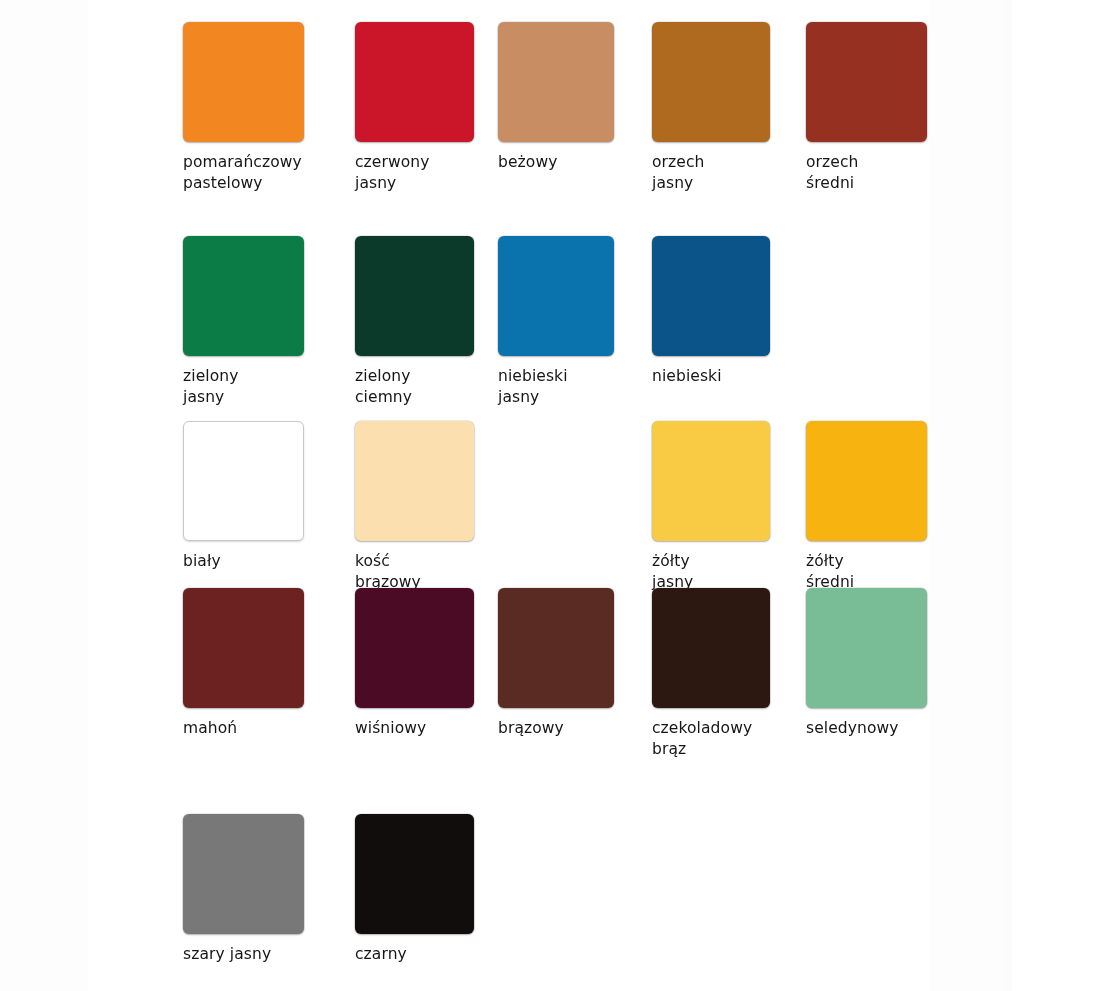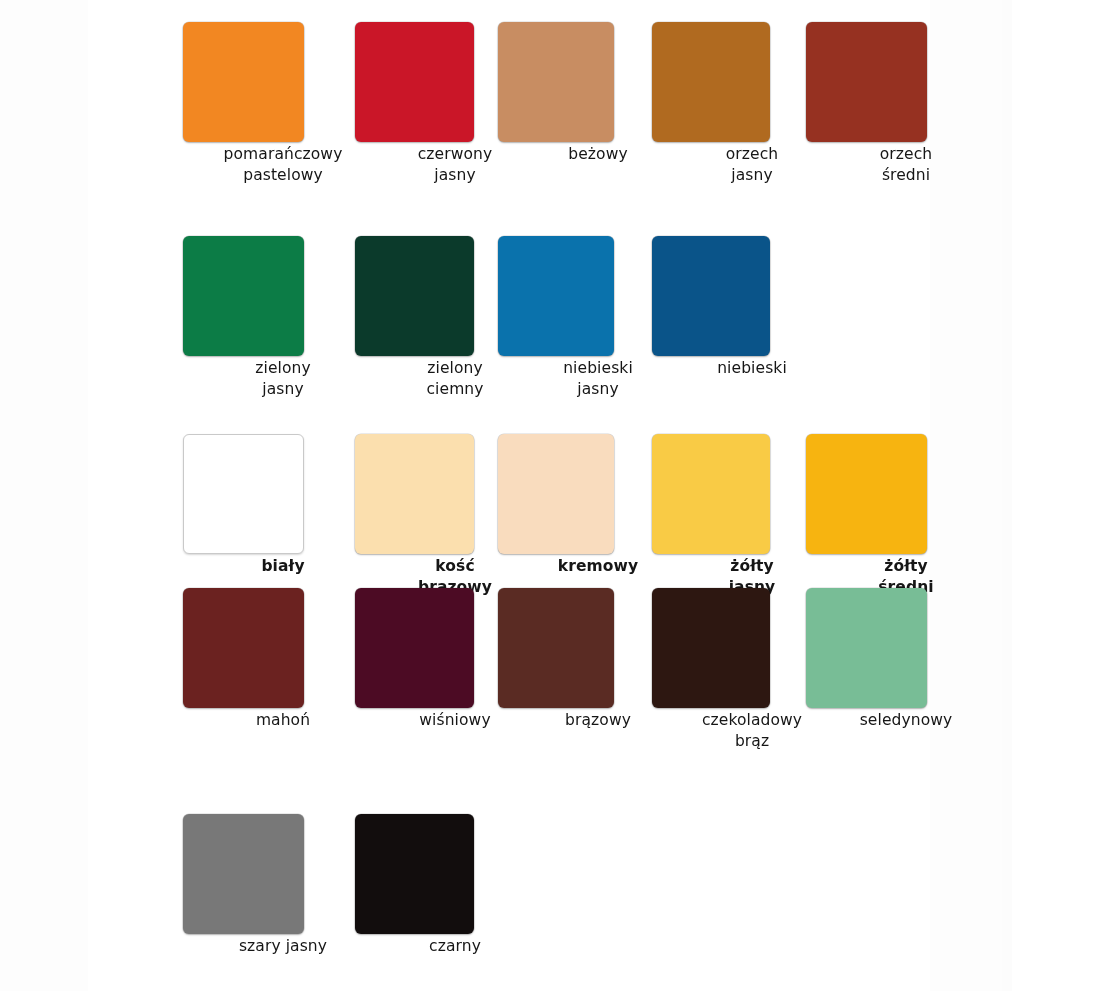--- a/index.html
+++ b/index.html
@@ -50,21 +50,21 @@
   }
 
   .palette-row {
     position: absolute;
     left: 0;
     width: 1100px;
     height: 199px;
   }
   .palette-row.r0 { top: 22px; }
   .palette-row.r1 { top: 236px; }
-  .palette-row.r2 { top: 434px; font-weight: bold; }
+  .palette-row.r2 { top: 421px; }
   .palette-row.r3 { top: 588px; }
   .palette-row.r4 { top: 814px; }
 
   .swatch-cell {
     position: absolute;
     top: 0;
     width: 200px;
   }
   .swatch-cell.c0 { left: 183px; }
   .swatch-cell.c1 { left: 339px; padding-left: 16px; }
@@ -87,27 +87,26 @@
   .swatch-cell.c3 .swatch-chip { width: 118px; }
   .swatch-cell.c4 .swatch-chip { width: 121px; }
 
   
   .swatch-chip.is-white {
     box-shadow: 0 1px 2px rgba(0,0,0,0.16);
     border: 1px solid #c9c9c9;
   }
 
   .swatch-label {
-    margin-top: 2px;
+    margin-top: 10px;
     font-size: 15.5px;
     line-height: 21px;
     color: #161616;
     white-space: pre-line;
     letter-spacing: 0.1px;
-    text-align: center;
   }
 </style>
 </head>
 <body style="background: rgb(255, 255, 255);">
 
 <div id="scan-artifacts">
   <div class="band b1"></div>
   <div class="band b2"></div>
   <div class="band b3"></div>
 </div>
@@ -164,24 +163,20 @@
       <div class="palette-row r2">
         <div class="swatch-cell c0">
           <div class="swatch-chip is-white" style="background-color: rgb(255, 255, 255);"></div>
           <div class="swatch-label">biały</div>
         </div>
         <div class="swatch-cell c1">
           <div class="swatch-chip" style="background-color: rgb(251, 223, 174);"></div>
           <div class="swatch-label">kość
 brązowy</div>
         </div>
-        <div class="swatch-cell c2">
-          <div class="swatch-chip" style="background-color: rgb(249, 220, 190);"></div>
-          <div class="swatch-label">kremowy</div>
-        </div>
         <div class="swatch-cell c3">
           <div class="swatch-chip" style="background-color: rgb(249, 203, 69);"></div>
           <div class="swatch-label">żółty
 jasny</div>
         </div>
         <div class="swatch-cell c4">
           <div class="swatch-chip" style="background-color: rgb(247, 180, 16);"></div>
           <div class="swatch-label">żółty
 średni</div>
         </div>

